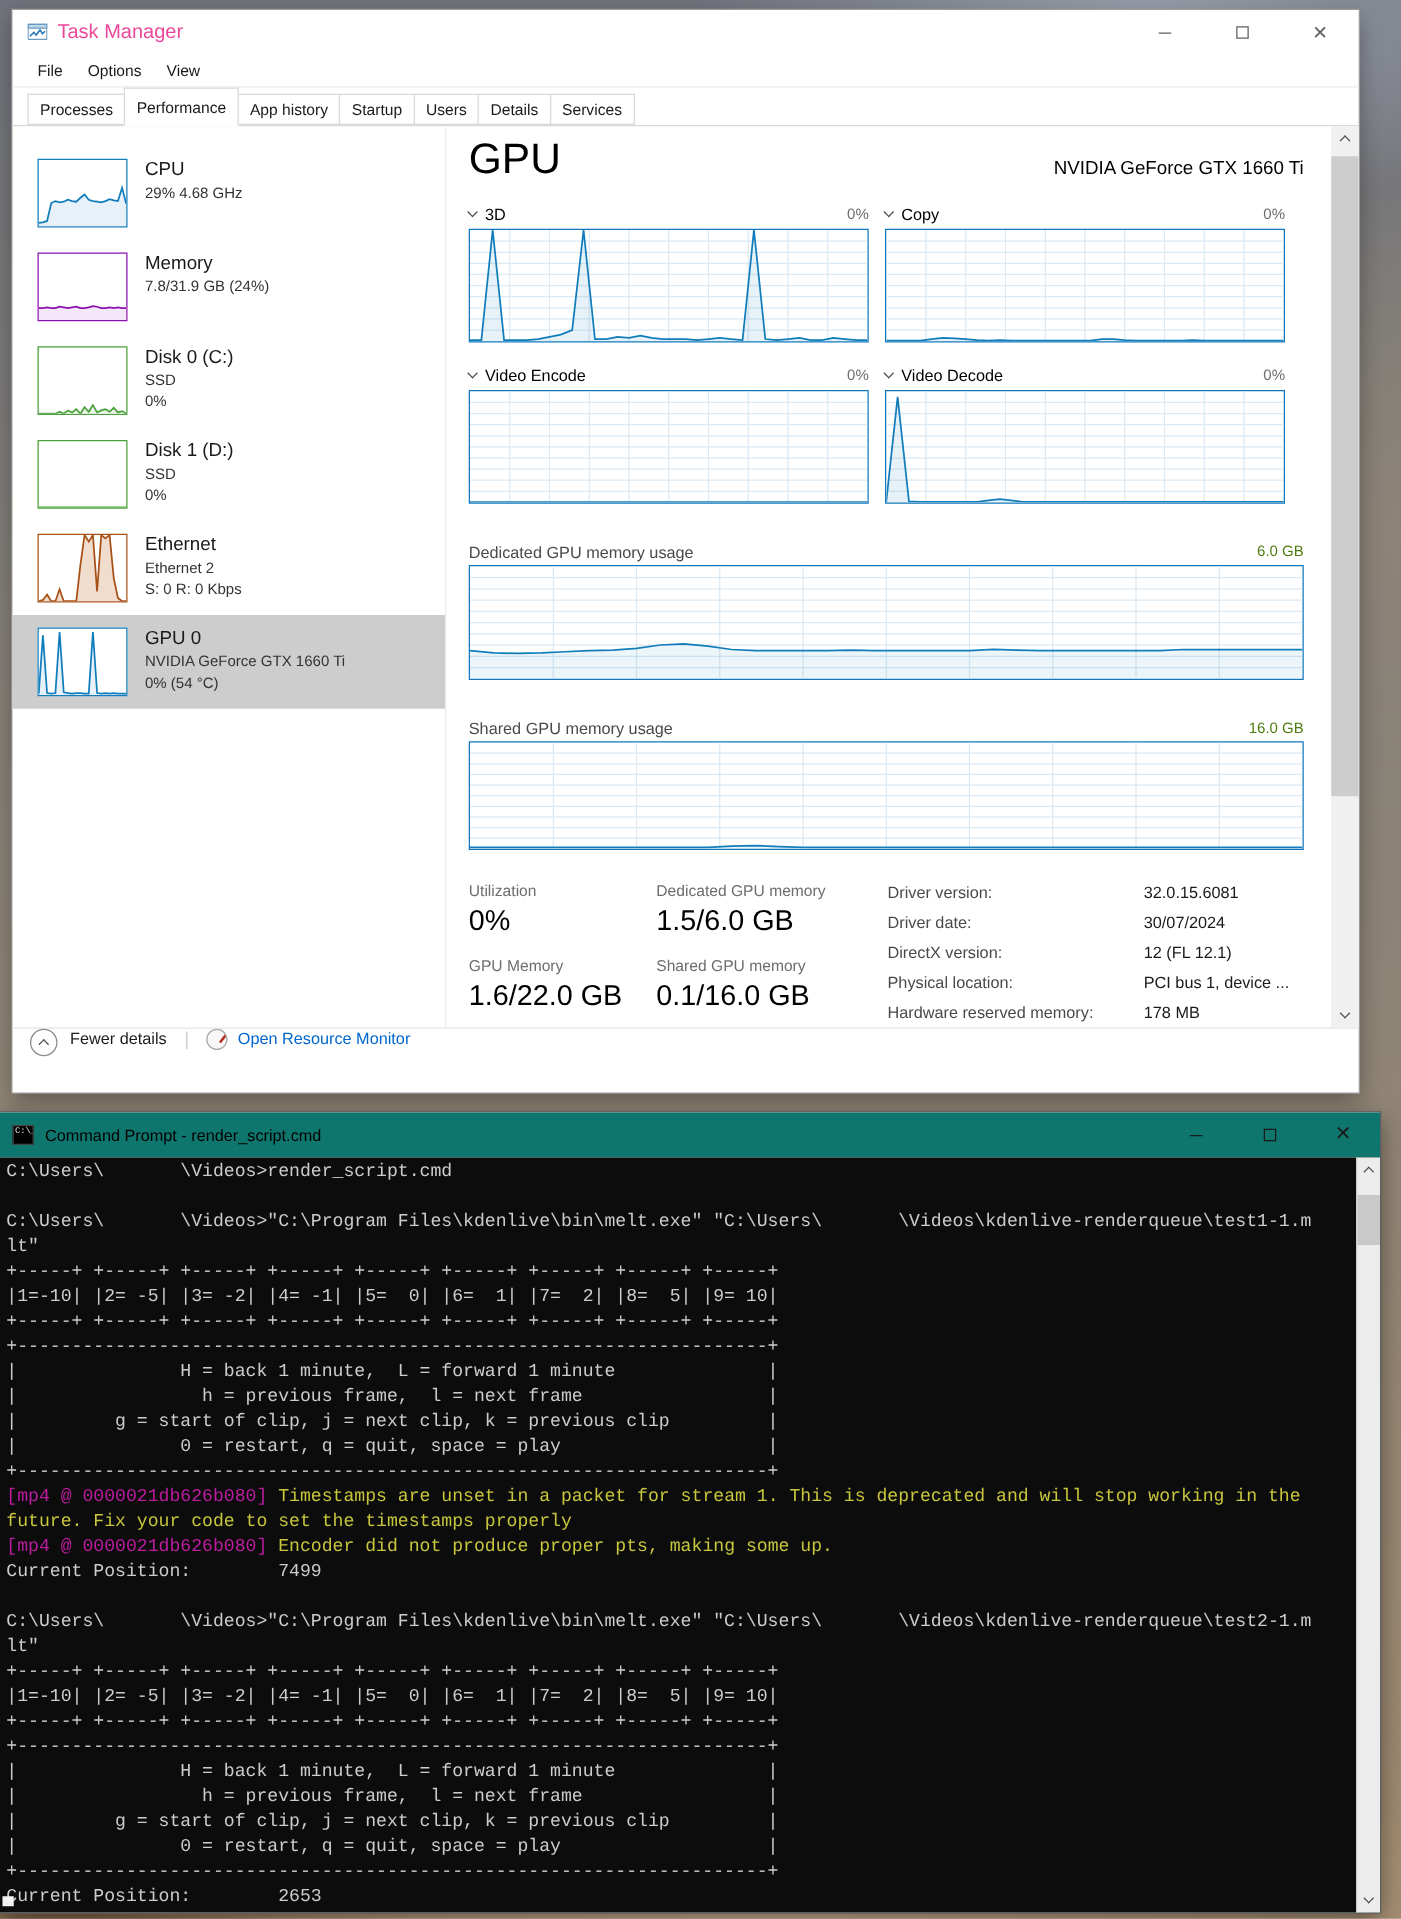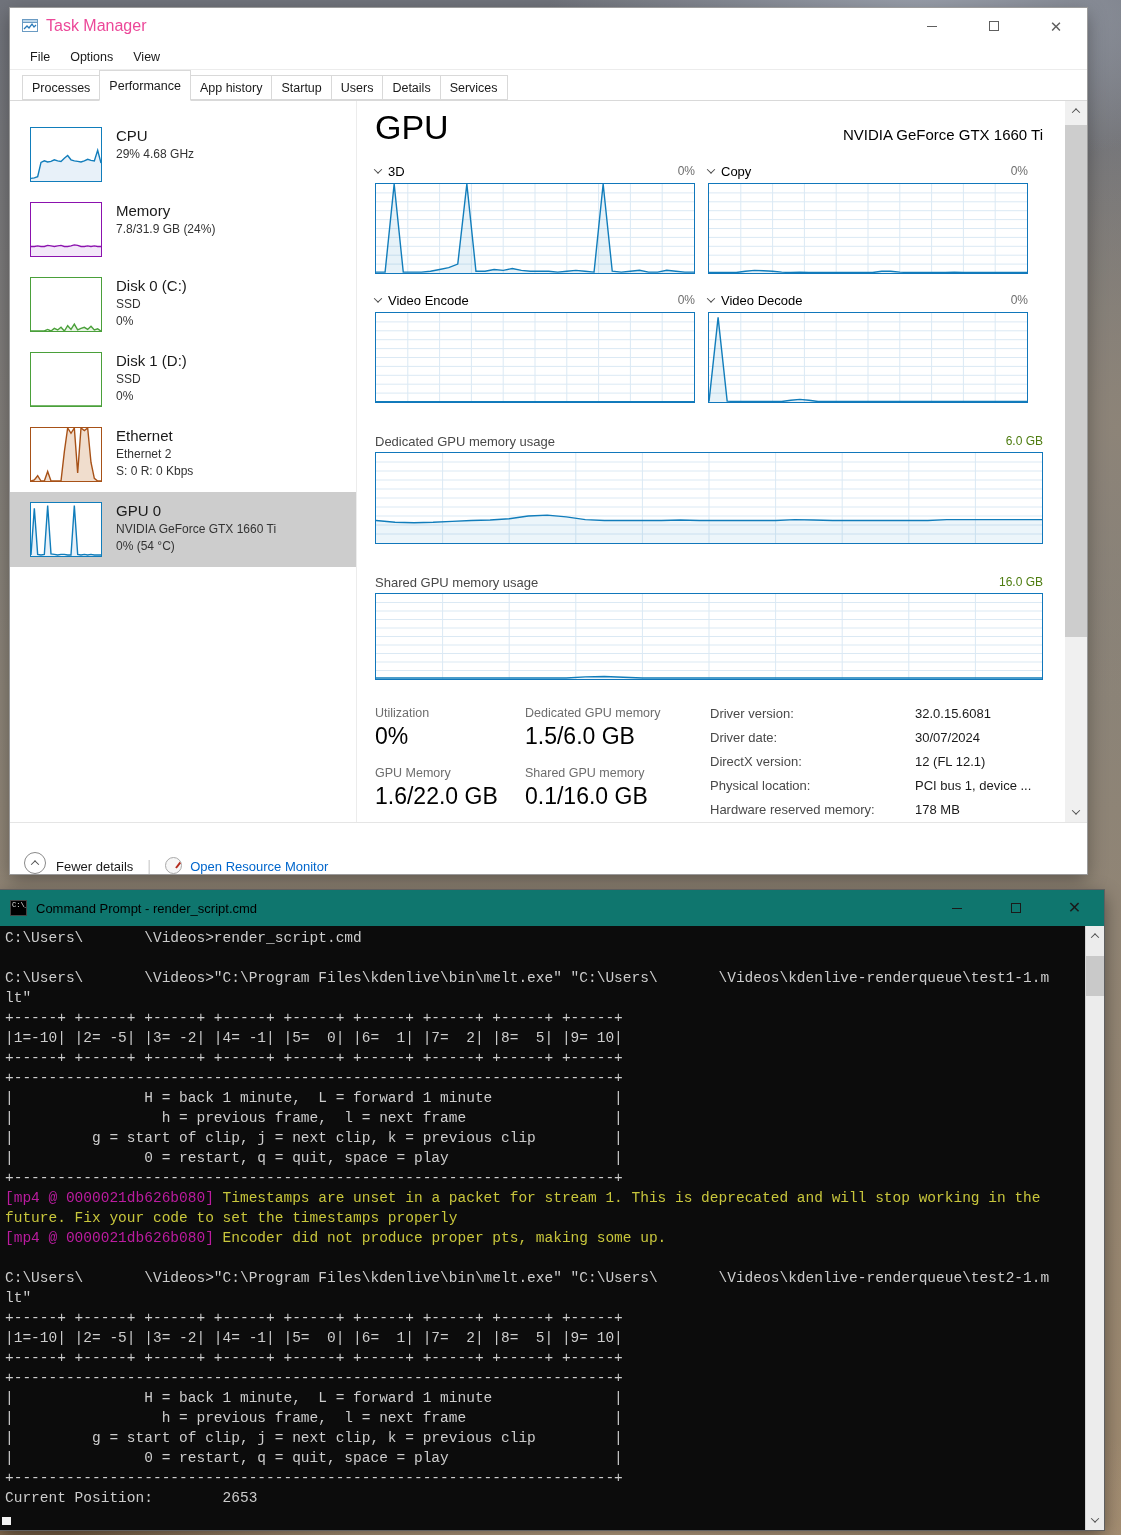--- a/index.html
+++ b/index.html
@@ -60,21 +60,21 @@
   .info-table { margin-left:10px; font-size:13px; }
   .info-row { display:flex; height:24px; align-items:flex-start; }
   .info-label { width:205px; color:#494949; }
   .info-value { color:#1a1a1a; }
   .tm-scrollbar { position:absolute; right:0; top:0; bottom:0; width:22px; background:#f0f0f0; }
   .sb-btn { position:absolute; left:0; right:0; height:20px; display:flex; align-items:center; justify-content:center; }
   .sb-btn.up { top:0; } .sb-btn.down { bottom:0; }
   .chev-up { width:6px; height:6px; border-left:1.6px solid #4f4f4f; border-top:1.6px solid #4f4f4f; transform:rotate(45deg) translate(1px,1px); }
   .chev-down { width:6px; height:6px; border-right:1.6px solid #4f4f4f; border-bottom:1.6px solid #4f4f4f; transform:rotate(45deg) translate(-1px,-1px); }
   .tm-sb-thumb { position:absolute; left:0; right:0; top:24px; height:512px; background:#cdcdcd; }
-  .tm-footer { position:absolute; bottom:0; left:0; right:0; height:52px; border-top:1px solid #e5e5e5; display:flex; align-items:flex-end; padding-left:14px; font-size:13px; color:#1a1a1a; }
+  .tm-footer { position:absolute; bottom:0; left:0; right:0; height:52px; border-top:1px solid #e5e5e5; display:flex; align-items:flex-start; padding-left:14px; font-size:13px; color:#1a1a1a; }
   .fd-circle { width:22px; height:22px; border:1px solid #8a8a8a; border-radius:50%; display:flex; align-items:center; justify-content:center; }
   .fd-label { margin-left:10px; }
   .vsep { color:#cfcfcf; margin:0 14px; font-size:15px; }
   .rm-icon { width:17px; height:17px; border-radius:50%; border:1px solid #a9a9a9; background:#f7f7f7; position:relative; overflow:hidden; }
   .rm-needle { position:absolute; width:2px; height:9px; background:#b52c1e; left:9px; top:1px; transform:rotate(38deg); transform-origin:50% 100%; }
   .rm-link { color:#0066cc; margin-left:8px; }
 
   
   .cmd-window { left:0; top:890px; width:1104px; height:640px; box-shadow:0 0 0 1px #5f5f5f, 0 6px 18px rgba(0,0,0,.45); }
   .cmd-titlebar { height:36px; display:flex; align-items:center; padding-left:10px; background:#0f766e; }
@@ -497,20 +497,21 @@
       <div class="term-line"><span style="color: rgb(204, 204, 204);">+-----+ +-----+ +-----+ +-----+ +-----+ +-----+ +-----+ +-----+ +-----+</span></div>
       <div class="term-line"><span style="color: rgb(204, 204, 204);">+---------------------------------------------------------------------+</span></div>
       <div class="term-line"><span style="color: rgb(204, 204, 204);">|               H = back 1 minute,  L = forward 1 minute              |</span></div>
       <div class="term-line"><span style="color: rgb(204, 204, 204);">|                 h = previous frame,  l = next frame                 |</span></div>
       <div class="term-line"><span style="color: rgb(204, 204, 204);">|         g = start of clip, j = next clip, k = previous clip         |</span></div>
       <div class="term-line"><span style="color: rgb(204, 204, 204);">|               0 = restart, q = quit, space = play                   |</span></div>
       <div class="term-line"><span style="color: rgb(204, 204, 204);">+---------------------------------------------------------------------+</span></div>
       <div class="term-line"><span style="color: rgb(188, 28, 160);">[mp4 @ 0000021db626b080] </span><span style="color: rgb(200, 198, 60);">Timestamps are unset in a packet for stream 1. This is deprecated and will stop working in the</span></div>
       <div class="term-line"><span style="color: rgb(200, 198, 60);">future. Fix your code to set the timestamps properly</span></div>
       <div class="term-line"><span style="color: rgb(188, 28, 160);">[mp4 @ 0000021db626b080] </span><span style="color: rgb(200, 198, 60);">Encoder did not produce proper pts, making some up.</span></div>
+      <div class="term-line"><span style="color: rgb(204, 204, 204);">Current Position:        7499</span></div>
       <div class="term-line"> </div>
       <div class="term-line"><span style="color: rgb(204, 204, 204);">C:\Users\       \Videos&gt;"C:\Program Files\kdenlive\bin\melt.exe" "C:\Users\       \Videos\kdenlive-renderqueue\test2-1.m</span></div>
       <div class="term-line"><span style="color: rgb(204, 204, 204);">lt"</span></div>
       <div class="term-line"><span style="color: rgb(204, 204, 204);">+-----+ +-----+ +-----+ +-----+ +-----+ +-----+ +-----+ +-----+ +-----+</span></div>
       <div class="term-line"><span style="color: rgb(204, 204, 204);">|1=-10| |2= -5| |3= -2| |4= -1| |5=  0| |6=  1| |7=  2| |8=  5| |9= 10|</span></div>
       <div class="term-line"><span style="color: rgb(204, 204, 204);">+-----+ +-----+ +-----+ +-----+ +-----+ +-----+ +-----+ +-----+ +-----+</span></div>
       <div class="term-line"><span style="color: rgb(204, 204, 204);">+---------------------------------------------------------------------+</span></div>
       <div class="term-line"><span style="color: rgb(204, 204, 204);">|               H = back 1 minute,  L = forward 1 minute              |</span></div>
       <div class="term-line"><span style="color: rgb(204, 204, 204);">|                 h = previous frame,  l = next frame                 |</span></div>
       <div class="term-line"><span style="color: rgb(204, 204, 204);">|         g = start of clip, j = next clip, k = previous clip         |</span></div>

